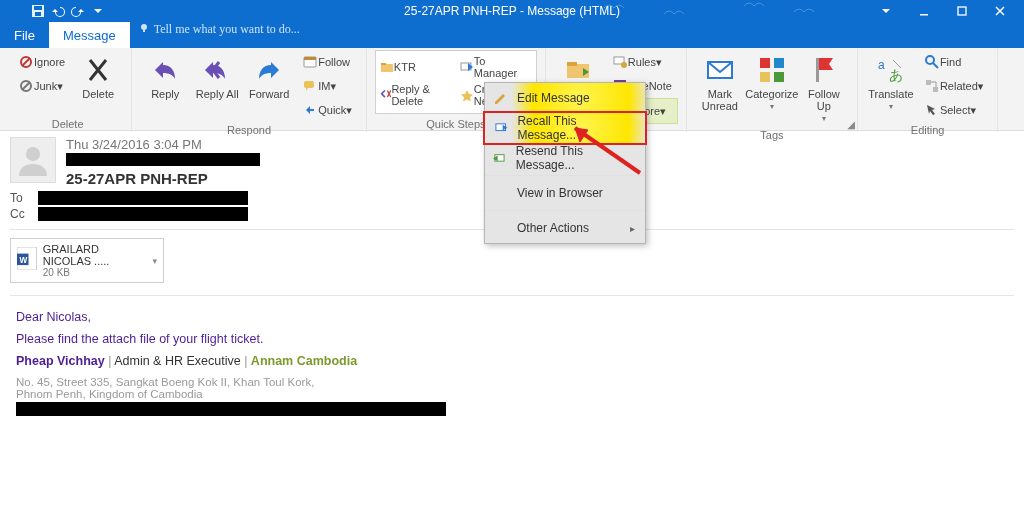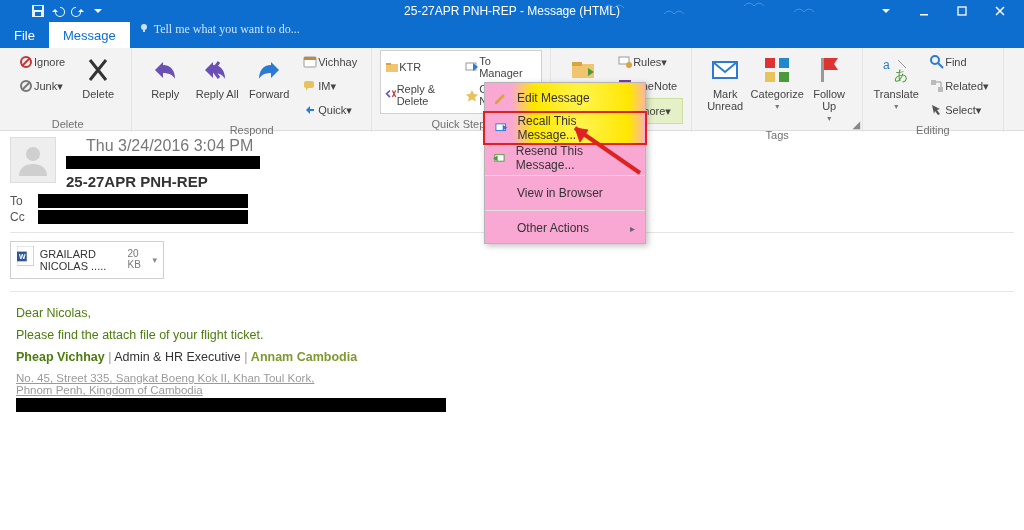--- a/index.html
+++ b/index.html
@@ -97,21 +97,21 @@
     flex:1; display:flex; align-items:center; font-size:11px; padding:2px 4px; color:#444;
   }
   .quicksteps-box .qitem .icon { width:14px; height:14px;}
   .launcher {
     position:absolute; right:2px; bottom:2px; font-size:10px; color:#888;
   }
   .rgroup-rel { position:relative; }
   
   .actions-menu {
     position:absolute; top:82px; left:484px;
-    width:160px; background:#f9a8d4; border:1px solid #b5b5b5;
+    width:160px; background:#e5e5e5; border:1px solid #b5b5b5;
     box-shadow:2px 2px 6px rgba(0,0,0,.25);
     z-index:50;
   }
   .actions-menu .menu-item {
     display:flex; align-items:center; gap:8px; padding:4px 10px 4px 8px;
     font-size:12px; color:#333;
     height:22px;
   }
   .actions-menu .menu-item .micon { width:16px; height:16px; display:flex; align-items:center; justify-content:center;}
   .actions-menu .menu-item .arrow { margin-left:auto; font-size:10px; color:#666;}
@@ -134,50 +134,50 @@
   .msg-area {
     padding:6px 12px 4px 10px;
     display:flex; gap:10px;
   }
   .avatar {
     width:44px; height:44px; background:#eee; border:1px solid #ddd;
     display:flex; align-items:center; justify-content:center;
   }
   .avatar svg { width:36px; height:36px; fill:#cfcfcf;}
   .msg-lines { display:flex; flex-direction:column; gap:1px; }
-  .msg-lines .date { color:#777; font-size:16px;margin-left:20px;}
+  .msg-lines .date { color:#777; font-size:13px;}
   .msg-lines .sender { font-size:12px;}
   .msg-lines .sender .blk { background:#000; color:#000; padding:0 2px;}
   .msg-lines .subject { font-size:15px; font-weight:bold; color:#333;}
   .addr-rows { padding:0 12px 6px 10px; display:flex; flex-direction:column; gap:2px; font-size:12px;}
   .addr-rows .row { display:flex; gap:6px; align-items:center;}
   .addr-rows .lbl { width:22px; color:#555;}
   .addr-rows .blkbox { background:#000; height:14px;}
   .addr-rows .to-box { width:210px;}
   .addr-rows .cc-box { width:210px;}
   .hr { border:none; border-top:1px solid #e5e5e5; margin:2px 10px;}
   
   .attach-area { padding:6px 10px 10px 10px;}
   .attach {
     width:140px; border:1px solid #cfcfcf; display:flex; align-items:center; gap:6px;
     padding:4px 6px;
   }
   .attach .ficon { width:24px; height:28px;}
-  .attach .fmeta { display:flex; flex-direction:row;}
+  .attach .fmeta { display:flex; flex-direction:column;}
   .attach .fname { font-size:11px; color:#333;}
   .attach .fsize { font-size:10px; color:#777;}
   .attach .drop { margin-left:auto; font-size:9px; color:#888;}
   
   .body-area { padding:4px 16px; font-size:12.5px;}
   .body-area p { margin:8px 0;}
-  .body-area .blue { color:#4d7c0f;}
+  .body-area .blue { color:#4c1d95;}
   .sig-name { font-weight:bold;}
   .sig-sep { color:#999;}
   .sig-brand { color:#7d9a2e; font-weight:bold;}
-  .sig-addr { color:#9a9a9a; font-size:11.5px;text-decoration:underline;}
+  .sig-addr { color:#9a9a9a; font-size:11.5px;}
   .sig-blk { background:#000; height:14px; width:430px; margin-top:2px;}
 </style>
 </head>
 <body>
 
 <div class="title-bar">
   <div class="qa-icons">
     <span class="ico">
       <svg viewBox="0 0 16 16">
           <rect x="2" y="2" width="12" height="12" fill="#fff" opacity=".9"></rect>
@@ -314,21 +314,21 @@
         <span class="label">Forward</span>
       </div>
       <div class="stack-btns">
         <div class="sm-btn">
           <span class="icon">
               <svg viewBox="0 0 16 16">
                 <rect x="2" y="3" width="12" height="10" rx="1" fill="#fff" stroke="#999"></rect>
                 <rect x="2" y="3" width="12" height="3" fill="#c08a3a"></rect>
               </svg>
             </span>
-          <span>Vichhay</span>
+          <span>Follow</span>
         </div>
         <div class="sm-btn">
           <span class="icon">
               <svg viewBox="0 0 16 16">
                 <rect x="2" y="3" width="10" height="7" rx="2" fill="#e8c25a"></rect>
                 <path d="M6 10l-2 3v-3z" fill="#e8c25a"></path>
               </svg>
             </span>
           <span>IM</span>
             <span class="drop">▾</span>

